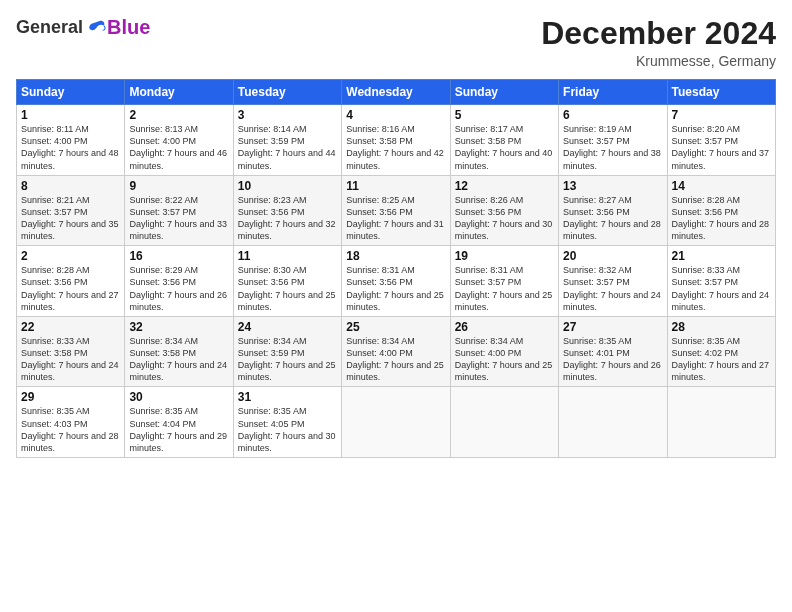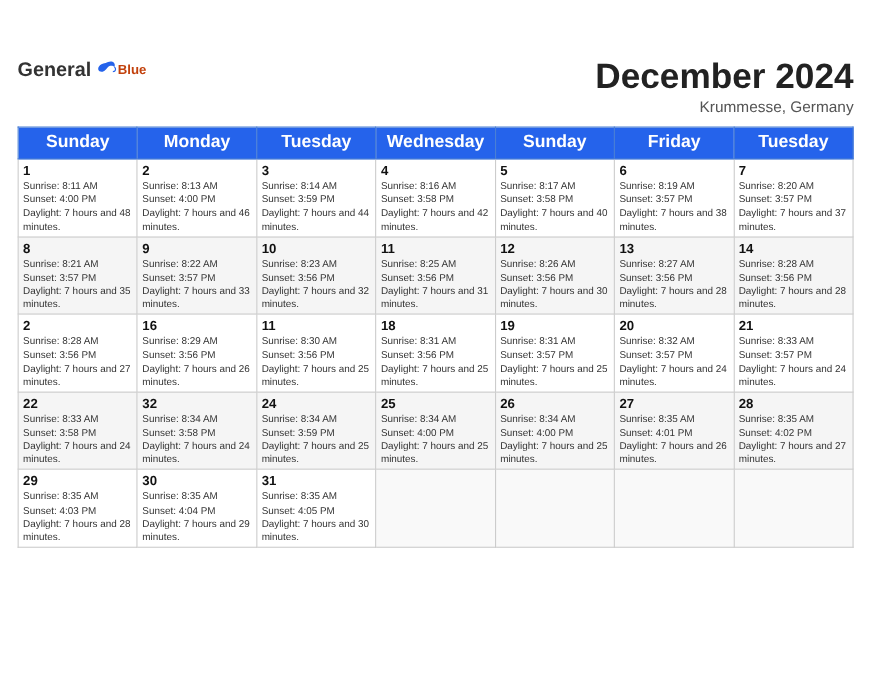--- a/index.html
+++ b/index.html
@@ -9,21 +9,20 @@
       width: 792px;
       height: 612px;
       overflow: hidden;
     }
     .page {
       width: 792px;
       height: 468px;
       padding: 16px 16px 10px 16px;
       display: flex;
       flex-direction: column;
-      margin-top: 36px;
     }
     .header {
       display: flex;
       justify-content: space-between;
       align-items: flex-start;
       margin-bottom: 10px;
     }
     .logo {
       display: flex;
       flex-direction: column;
@@ -33,23 +32,23 @@
       display: flex;
       align-items: center;
       gap: 0;
     }
     .logo-general {
       font-size: 18px;
       font-weight: bold;
       color: #333;
     }
     .logo-blue {
-      font-size: 12px;
-      font-weight: bold;
-      color: #c2410c;
+      font-size: 20px;
+      font-weight: bold;
+      color: #a21caf;
     }
     .logo-bird {
       width: 22px;
       height: 22px;
       margin-left: 2px;
     }
     .title-area {
       text-align: right;
     }
     .month-title {
@@ -66,24 +65,24 @@
     .calendar {
       flex: 1;
       border: 1px solid #ccc;
       border-collapse: collapse;
       width: 100%;
       table-layout: fixed;
     }
     .calendar th {
       background: #2563eb;
       color: white;
-      font-size: 16px;
+      font-size: 12px;
       font-weight: bold;
       padding: 5px 4px;
-      text-align: center;
+      text-align: left;
       border: 1px solid #4a7fd4;
     }
     .calendar td {
       border: 1px solid #ccc;
       vertical-align: top;
       padding: 3px 4px;
       font-size: 9.5px;
       color: #333;
       background: #fff;
     }

